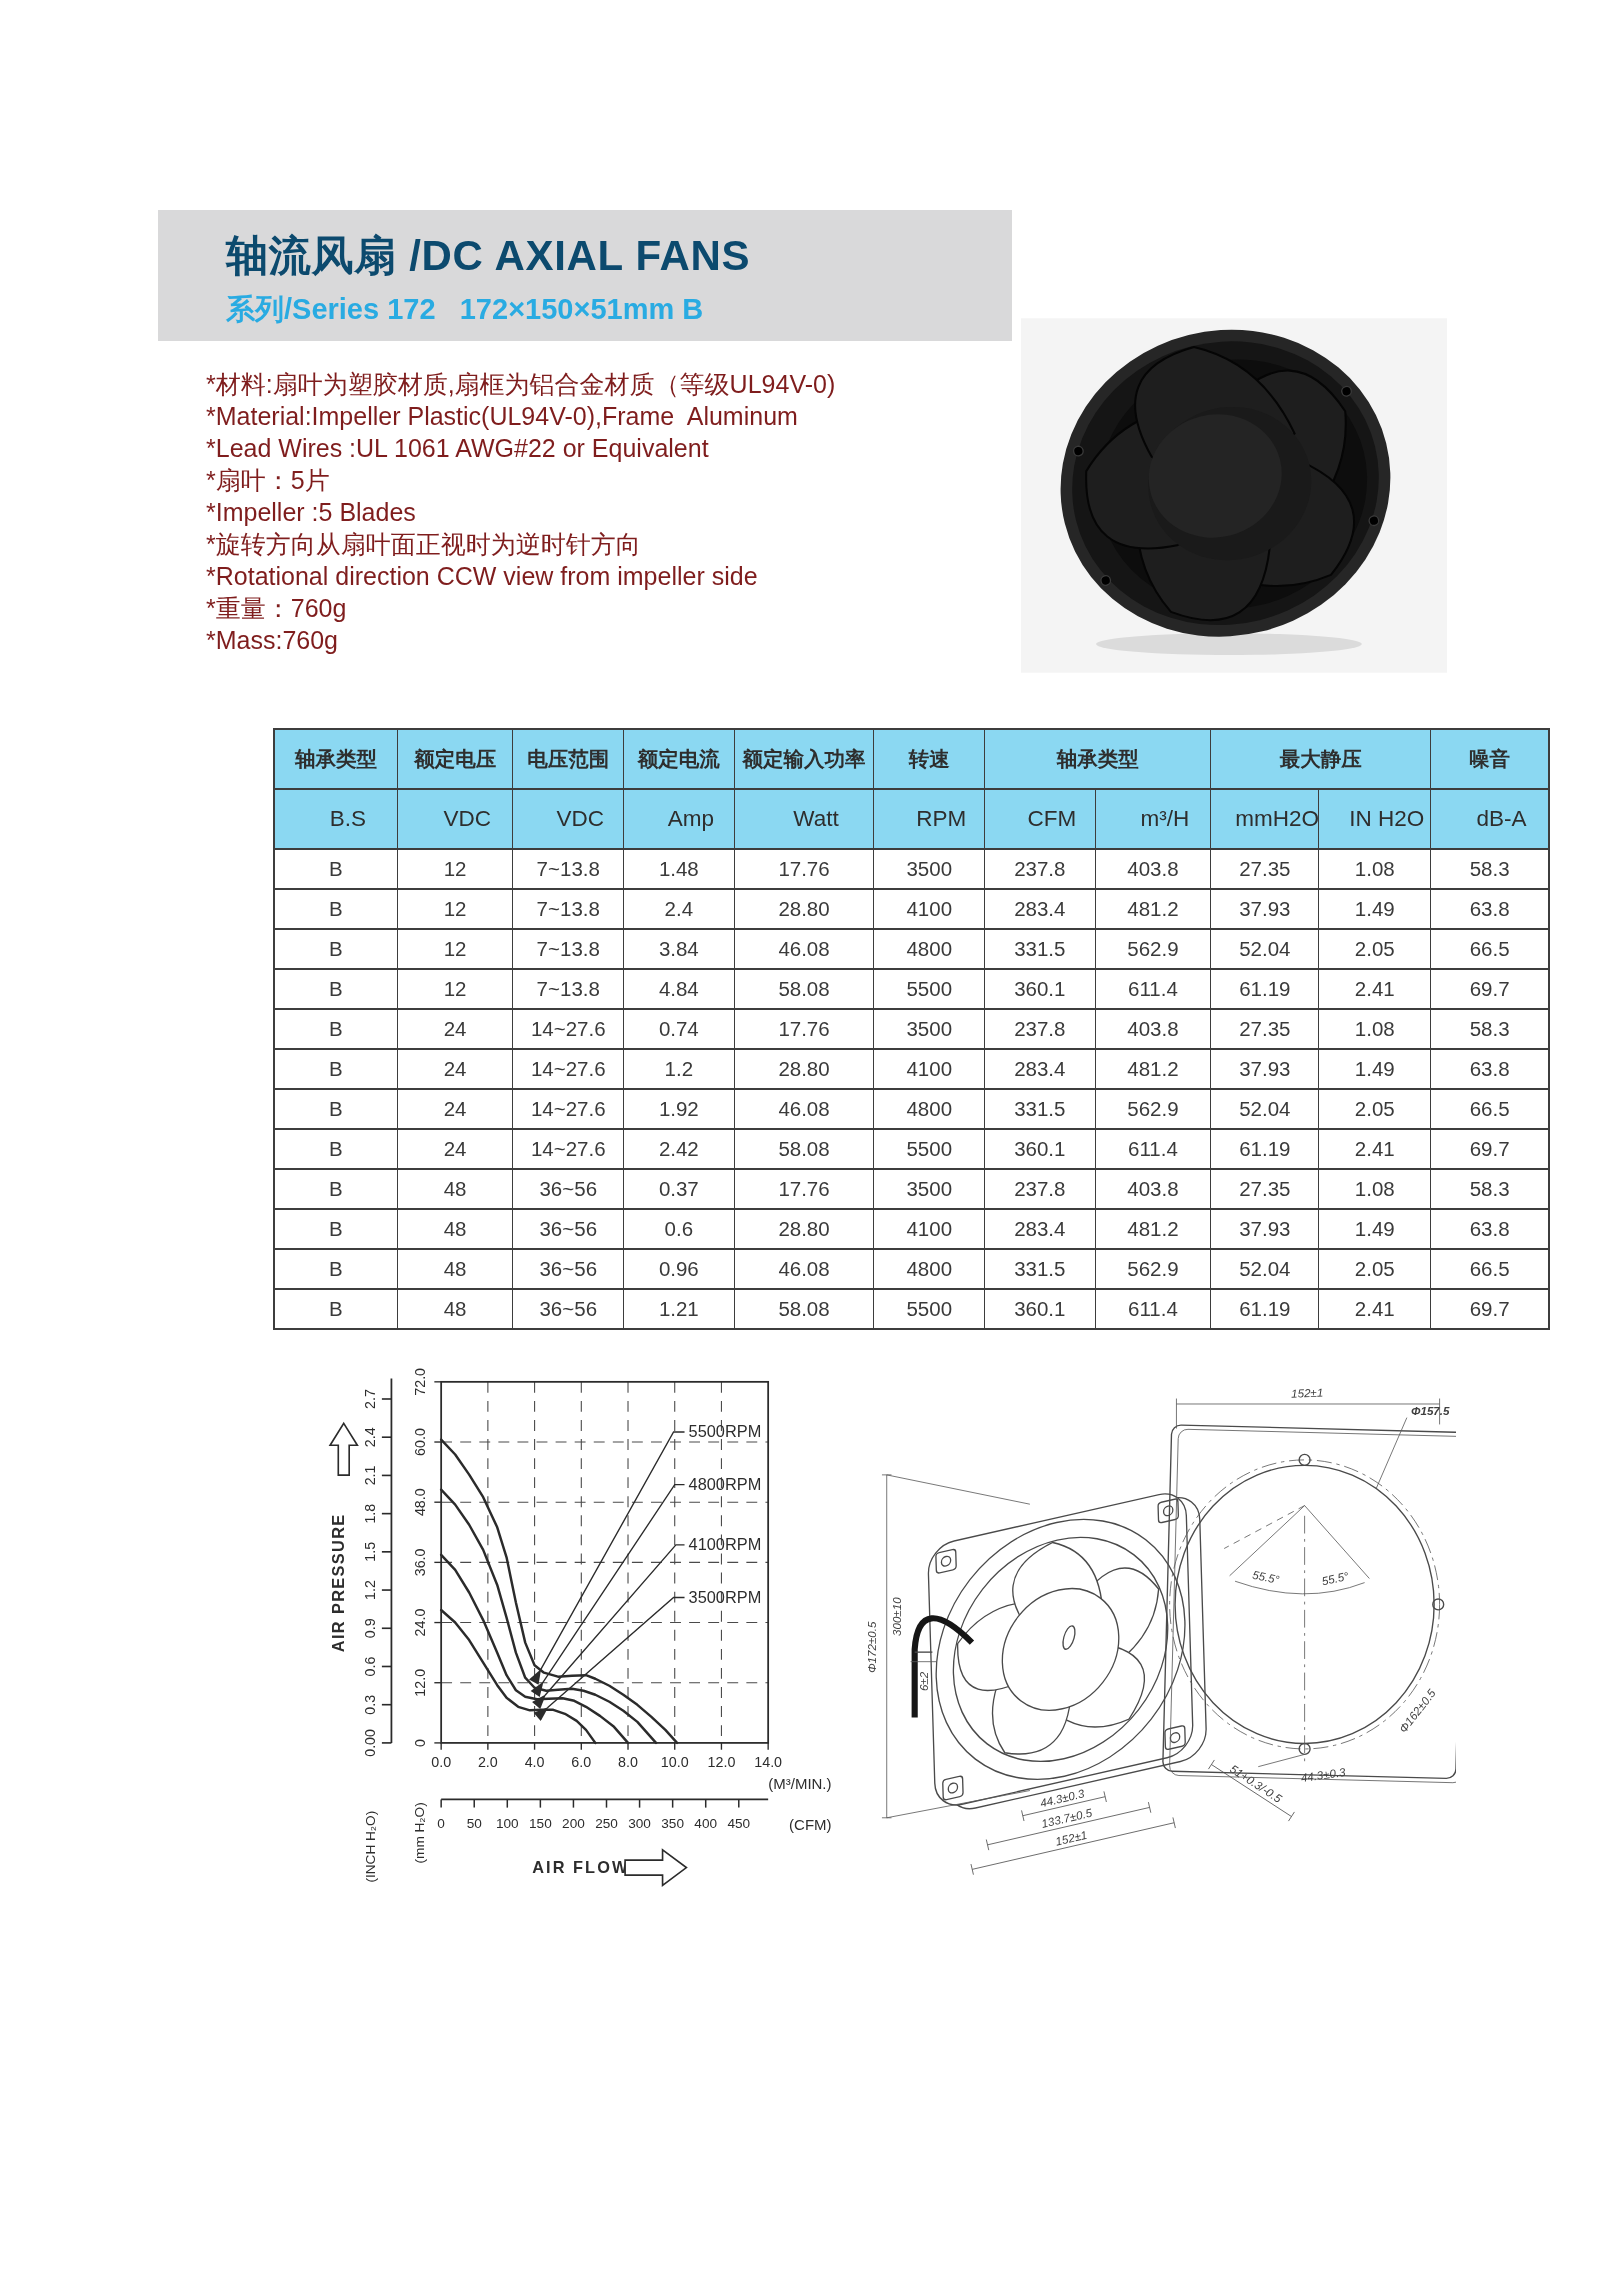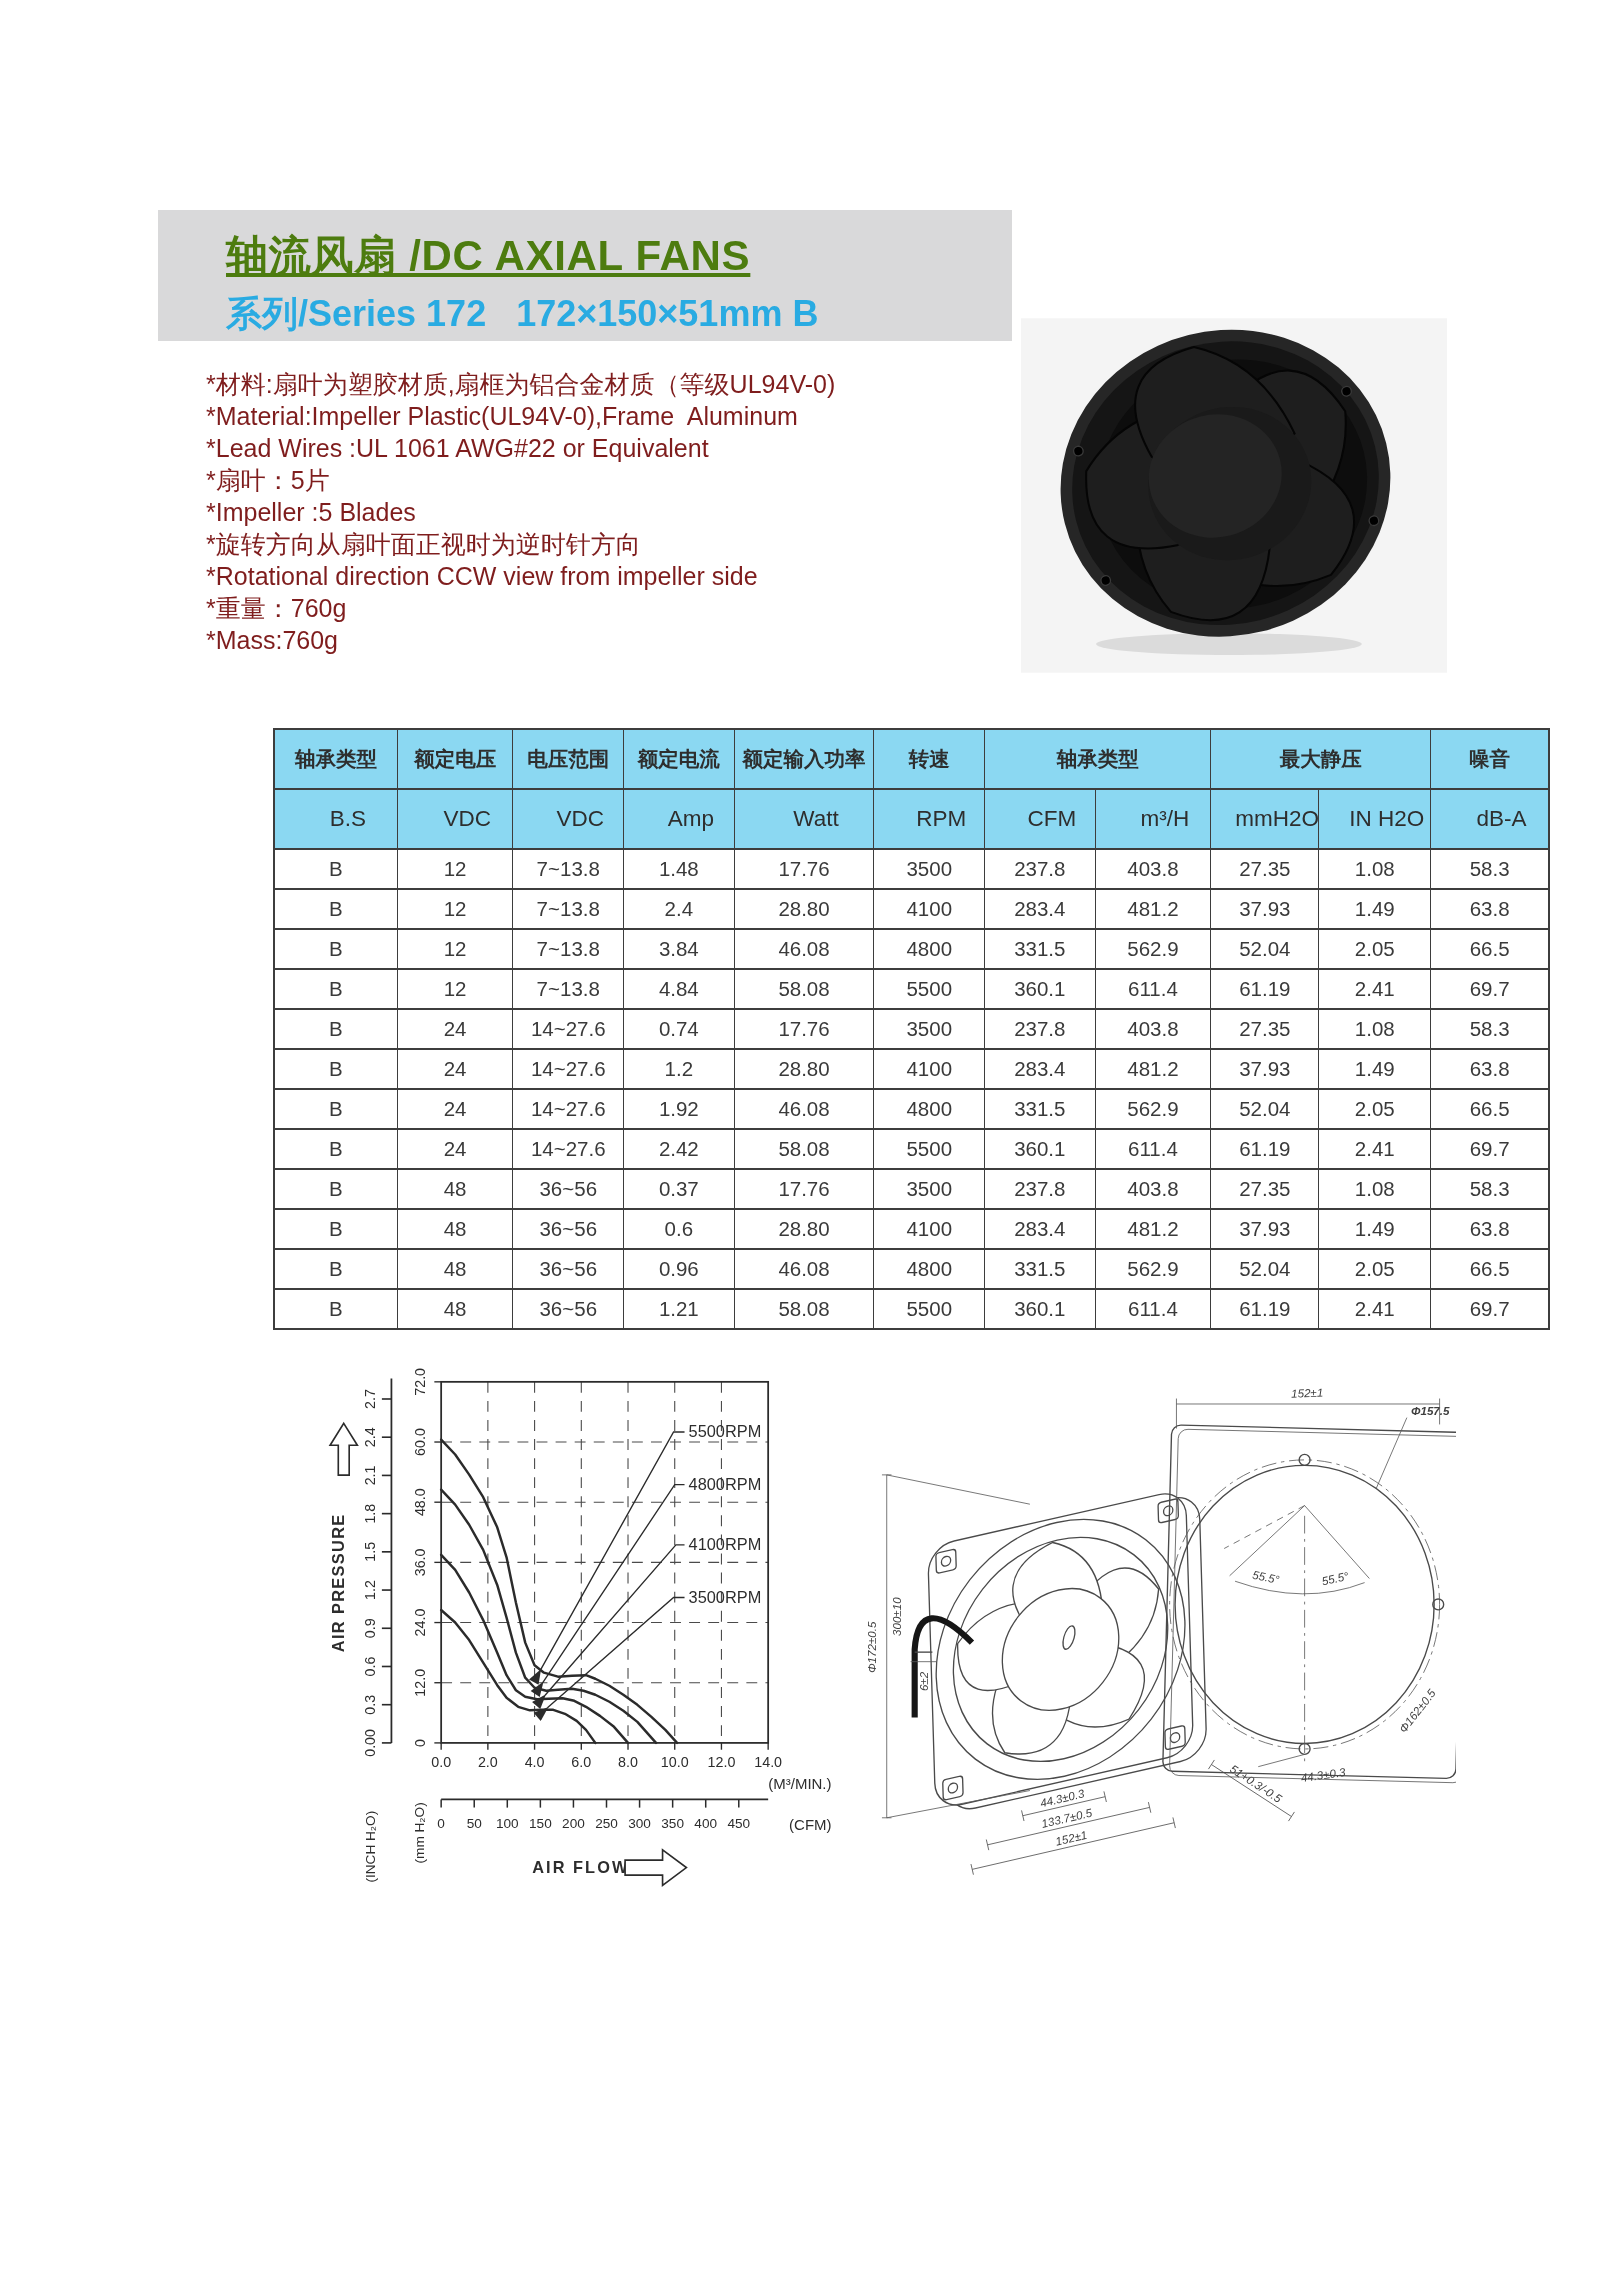--- a/index.html
+++ b/index.html
@@ -1,22 +1,22 @@
 <!DOCTYPE html>
 <html style="font-size:11px"><head>
 <meta charset="utf-8">
 <style>
   html,body{margin:0;padding:0;background:#ffffff;}
   body{width:1623px;height:2295px;position:relative;font-family:"Liberation Sans","DejaVu Sans",sans-serif;color:#3a3a3a;}
   .page{position:absolute;inset:0;background:#ffffff;overflow:hidden;}
 
   
   .banner{position:absolute;left:158px;top:210px;width:854px;height:131px;background:#d9d9da;}
-  .banner .title{position:absolute;left:68px;top:17.7px;font-size:42px;font-weight:bold;color:#4d7c0f;letter-spacing:0.7px;white-space:pre;text-decoration:underline;}
-  .banner .subtitle{position:absolute;left:68px;top:80px;font-size:36px;font-weight:bold;color:#29abe2;white-space:pre;}
+  .banner .title{position:absolute;left:68px;top:17.7px;font-size:42px;font-weight:bold;color:#0c4a6e;letter-spacing:0.7px;white-space:pre;}
+  .banner .subtitle{position:absolute;left:68px;top:80px;font-size:29px;font-weight:bold;color:#29abe2;white-space:pre;}
 
   
   .specs{position:absolute;left:206px;top:368px;width:818px;}
   .spec-line{font-size:25px;line-height:32px;color:#7f1d1d;white-space:pre-wrap;}
 
   
   .photo{position:absolute;left:1021px;top:318px;width:426px;height:355px;margin:0;}
   .photo svg{display:block;}
 
   

